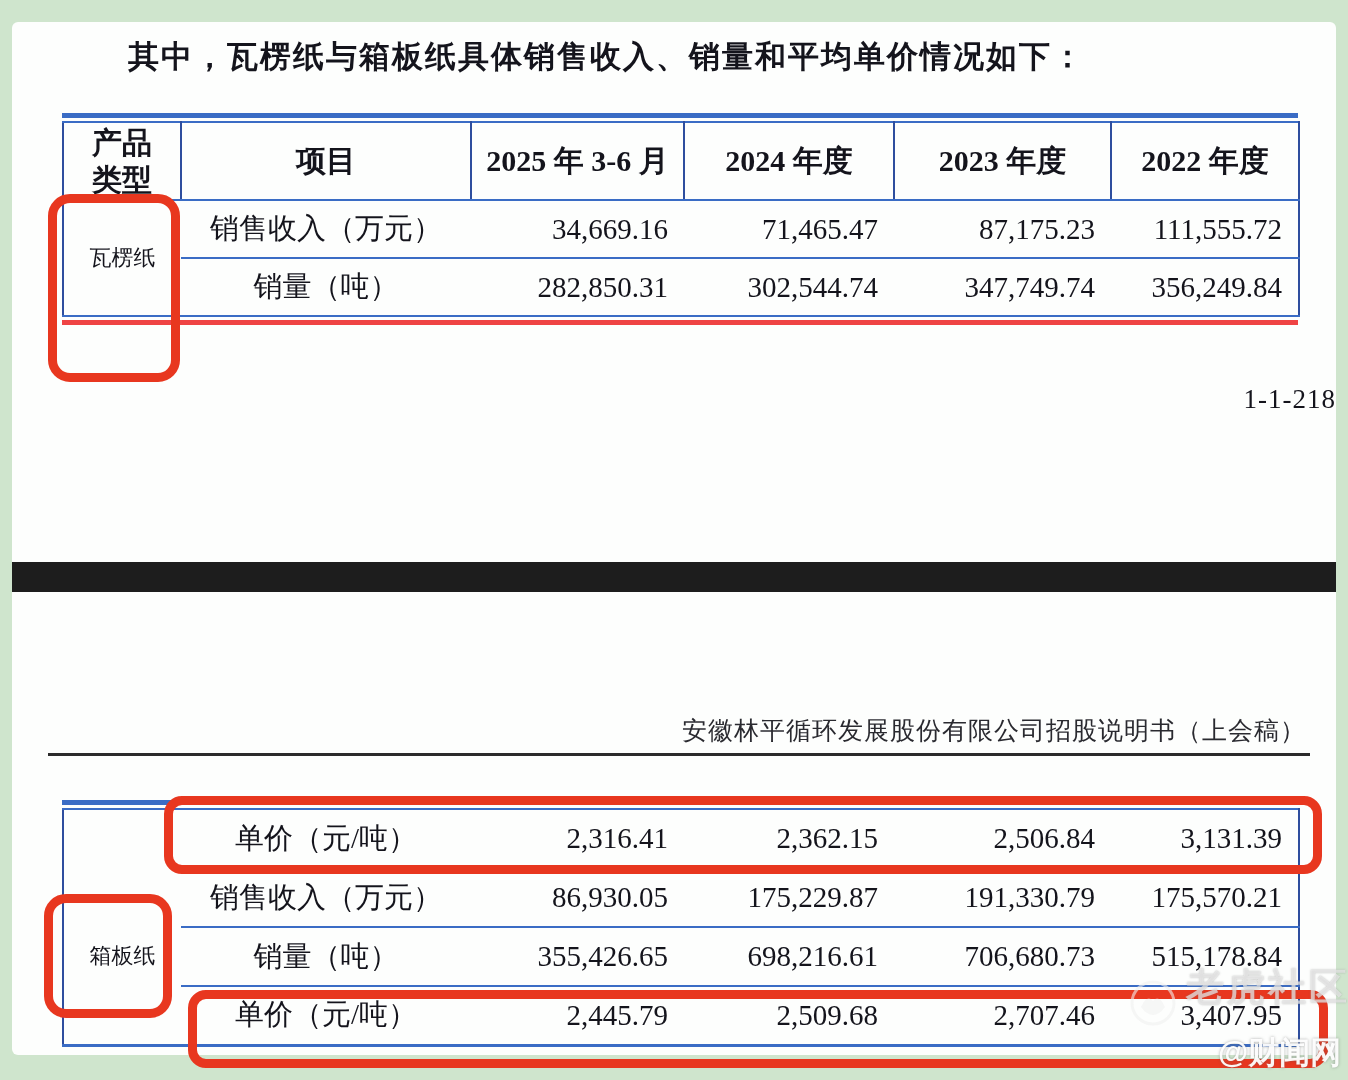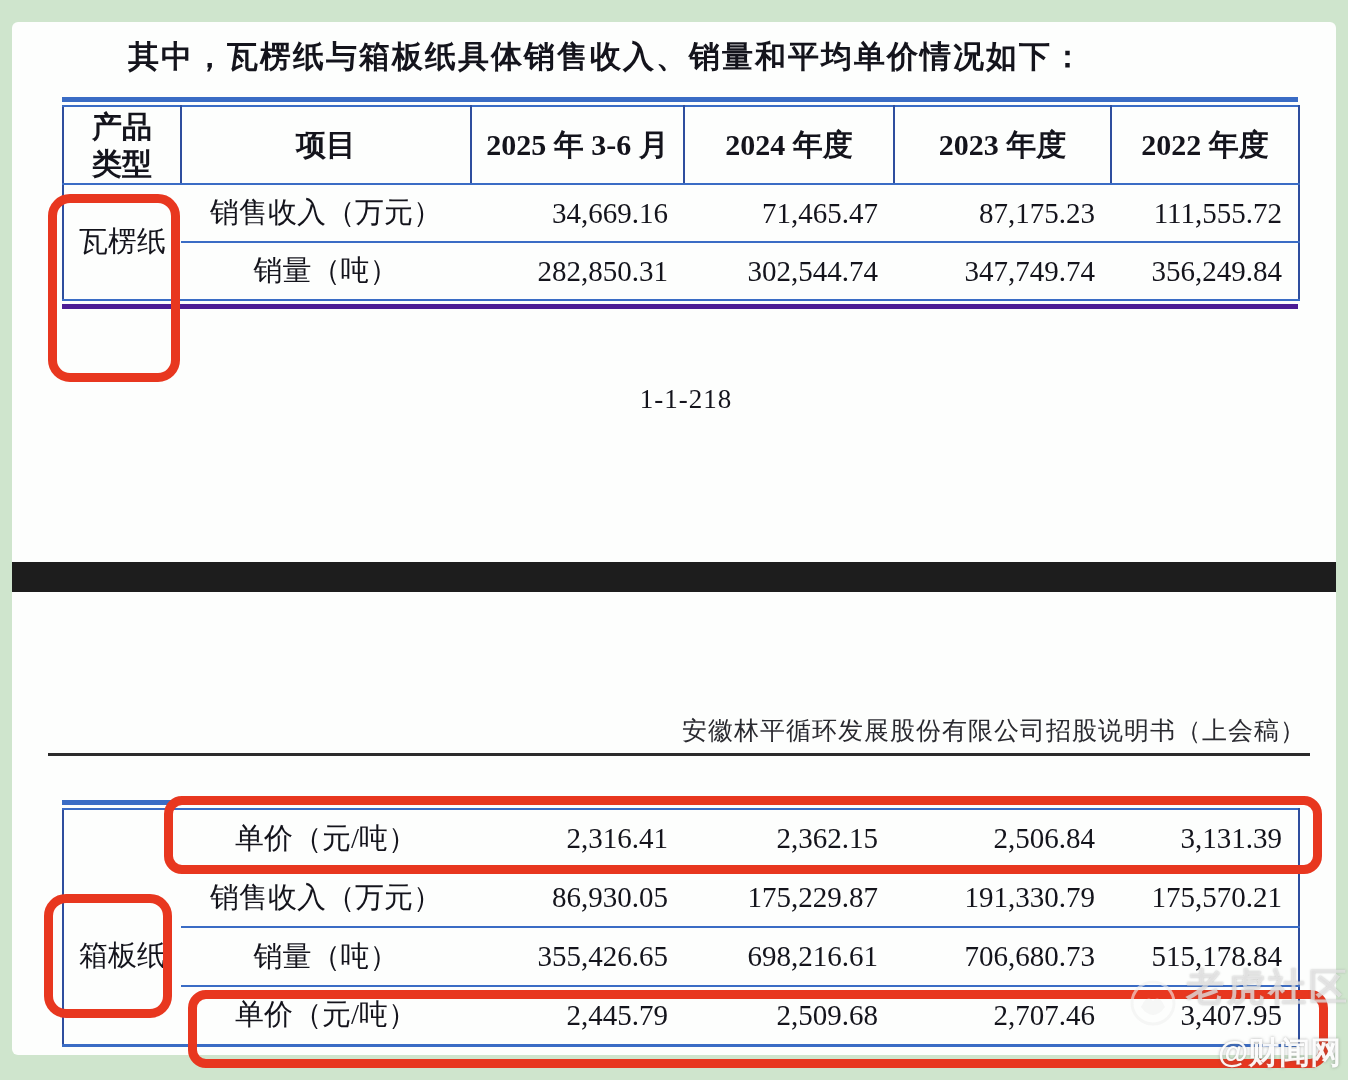--- a/index.html
+++ b/index.html
@@ -26,22 +26,23 @@
     letter-spacing:2px;white-space:nowrap;
   }
   
   .tblwrap{
     position:absolute;left:50px;width:1236px;
     border-top:5px solid #3a6cc5;
     padding-top:3px;
     box-sizing:content-box;
   }
   .tblwrap.dbl-bottom{
-    border-bottom:5px solid #4c1d95;
+    border-bottom:5px solid #ef4444;
     padding-bottom:3px;
+    margin-top:16px;
   }
   .tblwrap1{top:75px;}
   .tblwrap2{top:778px;}
   table.tbl{
     width:1236px;
     border-collapse:collapse;
     table-layout:fixed;
     border-top:2px solid #3a6cc5;
     border-left:2px solid #2e4e9e;
     border-right:2px solid #2e4e9e;
@@ -58,38 +59,38 @@
   .tbl1 tbody tr{height:58px;}
   .tbl2 tbody tr{height:59px;}
   .tbl th{
     font-size:30px;font-weight:bold;text-align:center;
     border-bottom:2px solid #3a6cc5;
   }
   .tbl th + th, .c-num{border-left:2px solid #2e4e9e;}
   .th-prod{word-break:break-all;padding:0 26px;line-height:1.25;}
   .prodcell{
     border-right:2px solid #2e4e9e;
-    text-align:center;font-size:29px;padding:16px 4px;
+    text-align:center;font-size:22px;padding:16px 4px;
   }
   .blankcell{
     border-right:2px solid #2e4e9e;
   }
   .c-item{
     text-align:center;font-size:29px;
   }
   .c-num{
     text-align:right;font-size:29px;padding-right:16px;
     font-variant-numeric:tabular-nums;
   }
   .tbl tbody tr + tr td{border-top:2px solid #3a6cc5;}
   .tbl tbody td.prodcell{border-top:none;}
   
   .page-number{
-    position:absolute;left:12px;top:362px;width:100%;
-    text-align:center;font-size:27px;color:#14141c;
+    position:absolute;left:0;top:362px;width:100%;
+    text-align:right;font-size:27px;color:#14141c;
     letter-spacing:1px;
   }
   
   .redaction-bar{
     position:absolute;left:0;top:540px;
     width:100%;height:30px;background:#1d1d1d;
   }
   
   .p2-header{
     position:absolute;left:50px;right:30px;top:692px;

